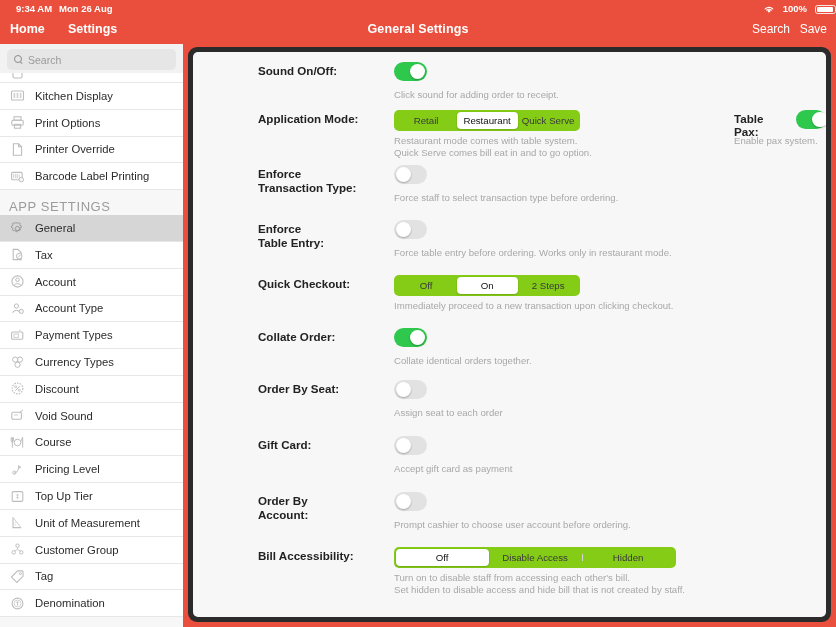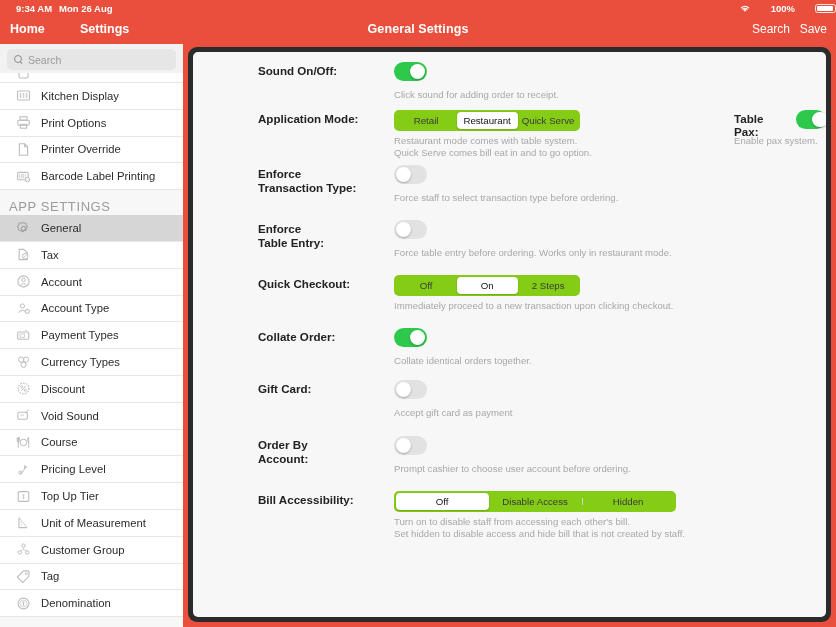--- a/index.html
+++ b/index.html
@@ -18,21 +18,21 @@
   
   .statusbar {
     position: absolute; top: 0; left: 8px;
     width: 836px; height: 17px;
     display: flex; align-items: center;
     color: #ffffff;
     font-size: 9.5px; font-weight: bold;
     padding: 0 8px;
   }
   .sb-left { display: flex; align-items: center; gap: 7px; }
-  .sb-right { margin-left: auto; display: flex; align-items: center; gap: 20px; }
+  .sb-right { margin-left: auto; display: flex; align-items: flex-end; gap: 8px; }
   .wifi-ico { display: inline-block; width: 12px; height: 9px; position: relative; }
   .batt {
     display: inline-block; width: 21px; height: 9.5px;
     border: 1.2px solid rgba(255,255,255,.85);
     border-radius: 2.6px; position: relative;
   }
   .batt::before {
     content: ""; position: absolute; left: 1.2px; top: 1.2px;
     width: 16.2px; height: 5.1px; background: #fff; border-radius: 1px;
   }
@@ -46,21 +46,21 @@
   .topbar {
     position: absolute; top: 17px; left: 0;
     width: 836px; height: 27px;
     color: #fff;
   }
   .topbar .nav-home {
     position: absolute; left: 10px; top: 5px;
     font-size: 12.5px; font-weight: bold;
   }
   .topbar .nav-settings {
-    position: absolute; left: 80px; top: 5px;
+    position: absolute; left: 68px; top: 5px;
     font-size: 12.5px; font-weight: bold;
   }
   .topbar .title {
     position: absolute; left: 0; right: 0; top: 5px;
     text-align: center; font-size: 12.5px; font-weight: bold;
     letter-spacing: .1px;
   }
   .topbar .act-search {
     position: absolute; right: 46px; top: 5px;
     font-size: 12px;
@@ -95,21 +95,21 @@
   .searchbox .mag::after {
     content: ""; position: absolute; left: 6.1px; top: 6.2px;
     width: 3.4px; height: 1.1px; background: #8c8c8c;
     transform: rotate(45deg); transform-origin: left center;
   }
   .searchbox .ph { font-size: 10.5px; color: #9a9a9a; }
 
   .navlist { }
   .navrow {
     height: 26.8px; display: flex; align-items: center;
-    padding-left: 16px; gap: 10px;
+    padding-left: 10px; gap: 10px;
     border-bottom: 1px solid #e7e7e7;
     background: #ffffff;
   }
   .navrow.clipped { height: 10px; overflow: hidden; align-items: flex-end; }
   .navrow.selected { background: #d6d6d6; }
   .navrow .lbl { font-size: 11.3px; color: #2b2b2b; }
   .navrow .ico { width: 15px; height: 15px; flex: 0 0 auto; display: block; }
   .navrow .ico svg { display: block; width: 15px; height: 15px; }
   .group-head {
     height: 25px; display: flex; align-items: flex-end;
@@ -547,20 +547,29 @@
         <div class="row" style="height:52px">
           <div class="rlabel">Collate Order:</div>
           <div class="rctl">
             <div class="toggle on">
               <div class="knob"></div>
             </div>
             <div class="rhelp">Collate identical orders together.</div>
           </div>
         </div>
 
+        <div class="row" style="height:56px">
+          <div class="rlabel">Order By Seat:</div>
+          <div class="rctl">
+            <div class="toggle">
+              <div class="knob"></div>
+            </div>
+            <div class="rhelp">Assign seat to each order</div>
+          </div>
+        </div>
 
         <div class="row" style="height:56px">
           <div class="rlabel">Gift Card:</div>
           <div class="rctl">
             <div class="toggle">
               <div class="knob"></div>
             </div>
             <div class="rhelp">Accept gift card as payment</div>
           </div>
         </div>

